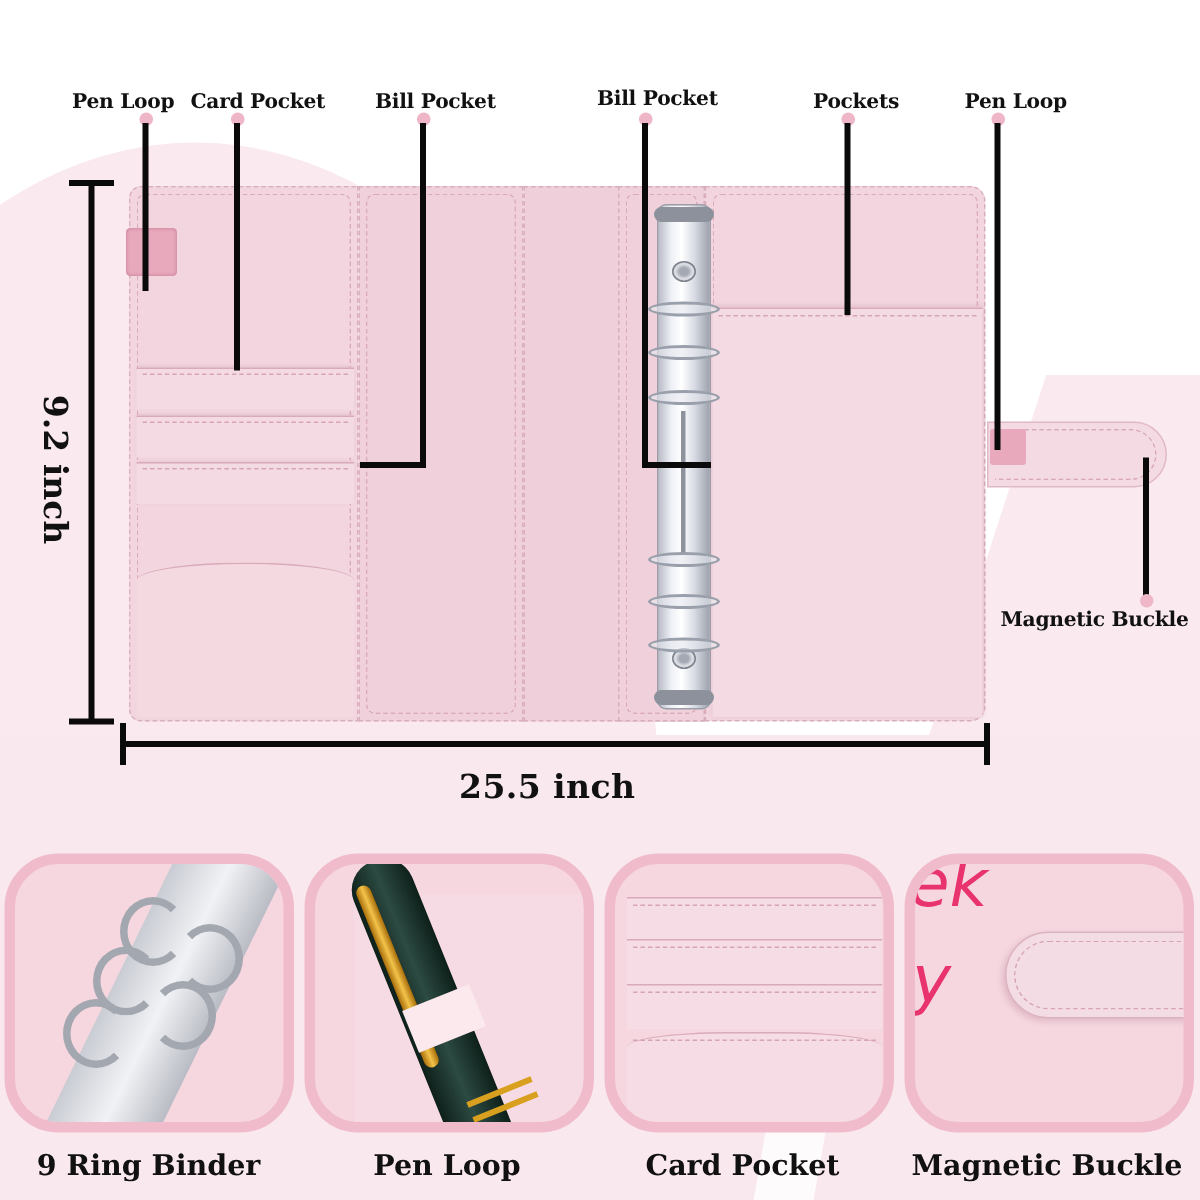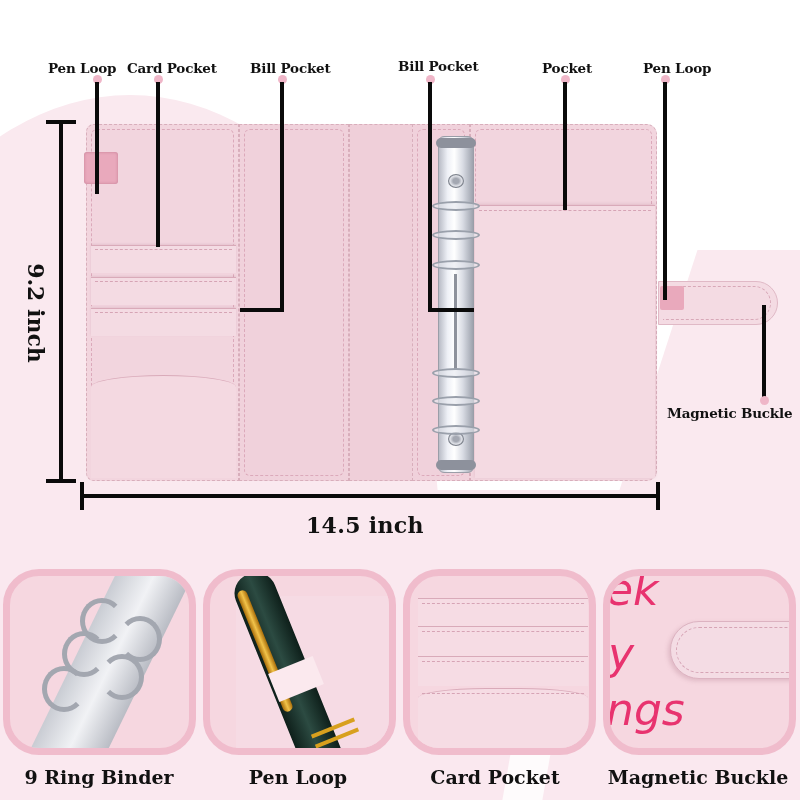--- a/index.html
+++ b/index.html
@@ -133,41 +133,41 @@
 <span class="callout-label" style="left:250px; top:60px;">Bill Pocket</span>
 <div class="callout-dot" style="left:278px; top:75px;"></div>
 <div class="callout-line" style="left:280px; top:82px; width:4px; height:230px;"></div>
 <div class="callout-line" style="left:240px; top:308px; width:44px; height:4px;"></div>
 
 <span class="callout-label" style="left:398px; top:58px;">Bill Pocket</span>
 <div class="callout-dot" style="left:426px; top:75px;"></div>
 <div class="callout-line" style="left:428px; top:82px; width:4px; height:230px;"></div>
 <div class="callout-line" style="left:428px; top:308px; width:46px; height:4px;"></div>
 
-<span class="callout-label" style="left:542px; top:60px;">Pocket</span>
+<span class="callout-label" style="left:542px; top:60px;">Pockets</span>
 <div class="callout-dot" style="left:561px; top:75px;"></div>
 <div class="callout-line" style="left:563px; top:82px; width:4px; height:128px;"></div>
 
 <span class="callout-label" style="left:643px; top:60px;">Pen Loop</span>
 <div class="callout-dot" style="left:661px; top:75px;"></div>
 <div class="callout-line" style="left:663px; top:82px; width:4px; height:218px;"></div>
 
 <div class="callout-line" style="left:762px; top:305px; width:4px; height:95px;"></div>
 <div class="callout-dot" style="left:760px; top:396px;"></div>
 <span class="callout-label" style="left:667px; top:405px;">Magnetic Buckle</span>
 
 <div class="dim" style="left:46px; top:120px; width:30px; height:4px;"></div>
 <div class="dim" style="left:59px; top:120px; width:4px; height:362px;"></div>
 <div class="dim" style="left:46px; top:479px; width:30px; height:4px;"></div>
 <div class="dim-label-vert">9.2 inch</div>
 
 <div class="dim" style="left:80px; top:482px; width:4px; height:28px;"></div>
 <div class="dim" style="left:80px; top:494px; width:580px; height:4px;"></div>
 <div class="dim" style="left:656px; top:482px; width:4px; height:28px;"></div>
-<span class="dim-label" style="left:306px; top:512px;">14.5 inch</span>
+<span class="dim-label" style="left:306px; top:512px;">25.5 inch</span>
 
 <div class="tile" style="left:3px;">
   <div class="t1-bar"></div>
   <div class="t1-ring" style="left:70px; top:22px;"></div>
   <div class="t1-ring" style="left:52px; top:55px;"></div>
   <div class="t1-ring" style="left:32px; top:90px;"></div>
   <div class="t1-ring" style="left:108px; top:40px; transform:rotate(180deg);"></div>
   <div class="t1-ring" style="left:90px; top:78px; transform:rotate(180deg);"></div>
 </div>
 <div class="tile-caption" style="left:-1px;">9 Ring Binder</div>
@@ -186,16 +186,15 @@
   <div class="t3-slot" style="top:22px;"></div>
   <div class="t3-slot" style="top:50px;"></div>
   <div class="t3-slot" style="top:80px;"></div>
   <div class="t3-slot" style="top:112px; height:70px; border-radius:40% 40% 0 0 / 10px 10px 0 0;"></div>
 </div>
 <div class="tile-caption" style="left:395px;">Card Pocket</div>
 
 <div class="tile" style="left:603px;">
   <span class="t4-text" style="left:-4px; top:-8px;">ek</span>
   <span class="t4-text" style="left:-2px; top:56px;">y</span>
-  <span class="t4-text" style="left:-4px; top:112px;">ngs</span>
   <div class="t4-strap"></div>
 </div>
 <div class="tile-caption" style="left:598px;">Magnetic Buckle</div>
 
 </body></html>

